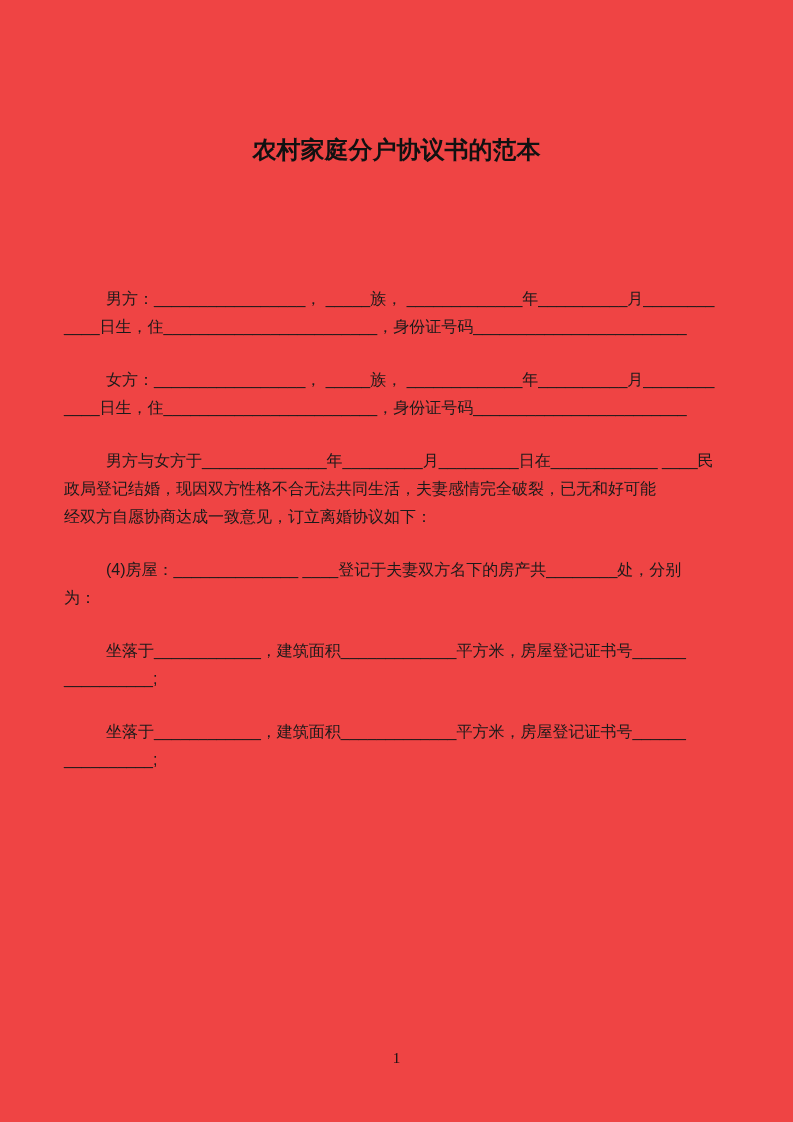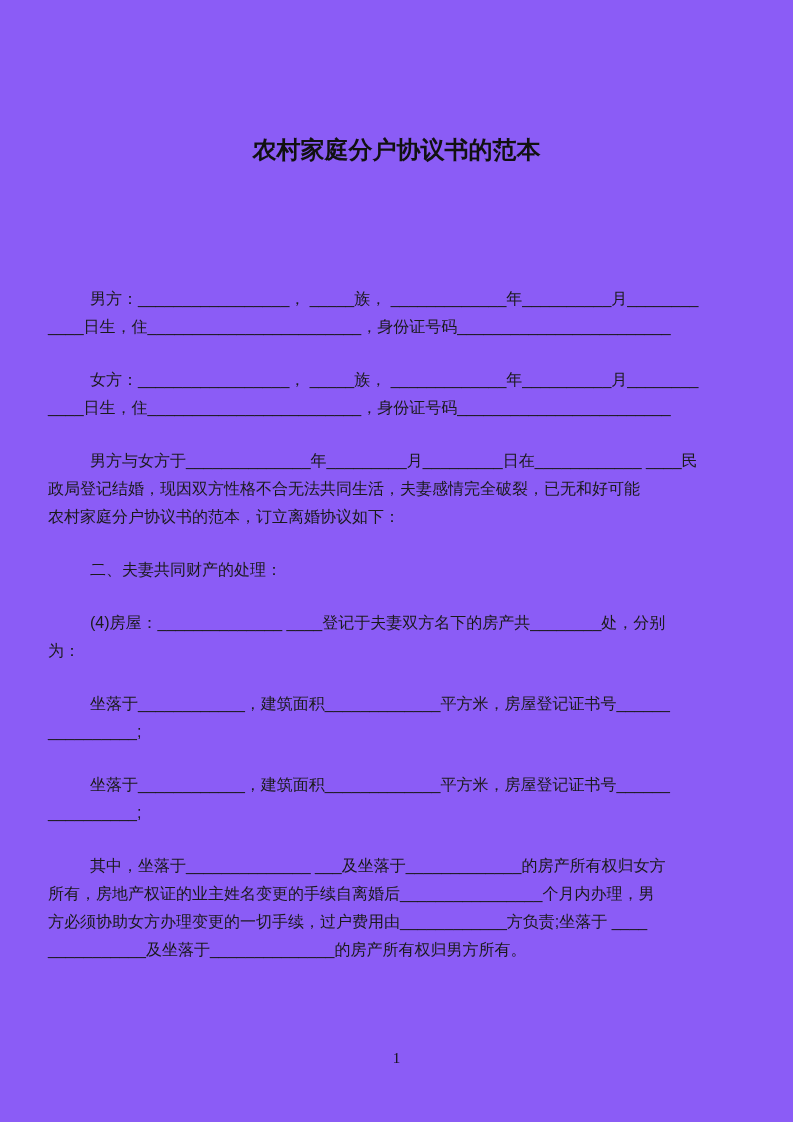--- a/index.html
+++ b/index.html
@@ -4,37 +4,37 @@
 <style>
   html, body {
     margin: 0;
     padding: 0;
     background: #ffffff;
   }
   .page {
     position: relative;
     width: 793px;
     height: 1122px;
-    background: #8b5cf6;
+    background: #ef4444;
     overflow: hidden;
     font-family: "Liberation Sans", "DejaVu Sans", sans-serif;
     color: #1a1a1a;
   }
   .doc-title {
     margin: 0;
     padding-top: 132px;
     height: 36px;
     line-height: 36px;
     text-align: center;
     font-size: 24px;
     font-weight: bold;
     color: #111111;
   }
   .doc-body {
-    padding: 117px 94px 0 48px;
+    padding: 117px 94px 0 64px;
   }
   .para {
     margin: 0 0 25px 0;
     font-size: 16px;
     line-height: 28px;
     white-space: pre;
     text-indent: 42px;
     font-weight: normal;
   }
   .page-footer {
@@ -55,28 +55,23 @@
 <div class="page">
   <h1 class="doc-title">农村家庭分户协议书的范本</h1>
 
   <div class="doc-body">
       <p class="para">男方：_________________， _____族， _____________年__________月________
 ____日生，住________________________，身份证号码________________________</p>
       <p class="para">女方：_________________， _____族， _____________年__________月________
 ____日生，住________________________，身份证号码________________________</p>
       <p class="para">男方与女方于______________年_________月_________日在____________ ____民
 政局登记结婚，现因双方性格不合无法共同生活，夫妻感情完全破裂，已无和好可能
-农村家庭分户协议书的范本，订立离婚协议如下：</p>
-      <p class="para">二、夫妻共同财产的处理：</p>
+经双方自愿协商达成一致意见，订立离婚协议如下：</p>
       <p class="para">(4)房屋：______________ ____登记于夫妻双方名下的房产共________处，分别
 为：</p>
       <p class="para">坐落于____________，建筑面积_____________平方米，房屋登记证书号______
 __________;</p>
       <p class="para">坐落于____________，建筑面积_____________平方米，房屋登记证书号______
 __________;</p>
-      <p class="para">其中，坐落于______________ ___及坐落于_____________的房产所有权归女方
-所有，房地产权证的业主姓名变更的手续自离婚后________________个月内办理，男
-方必须协助女方办理变更的一切手续，过户费用由____________方负责;坐落于 ____
-___________及坐落于______________的房产所有权归男方所有。</p>
     </div>
 
   <div class="page-footer">1</div>
 </div>
 
 </body></html>

